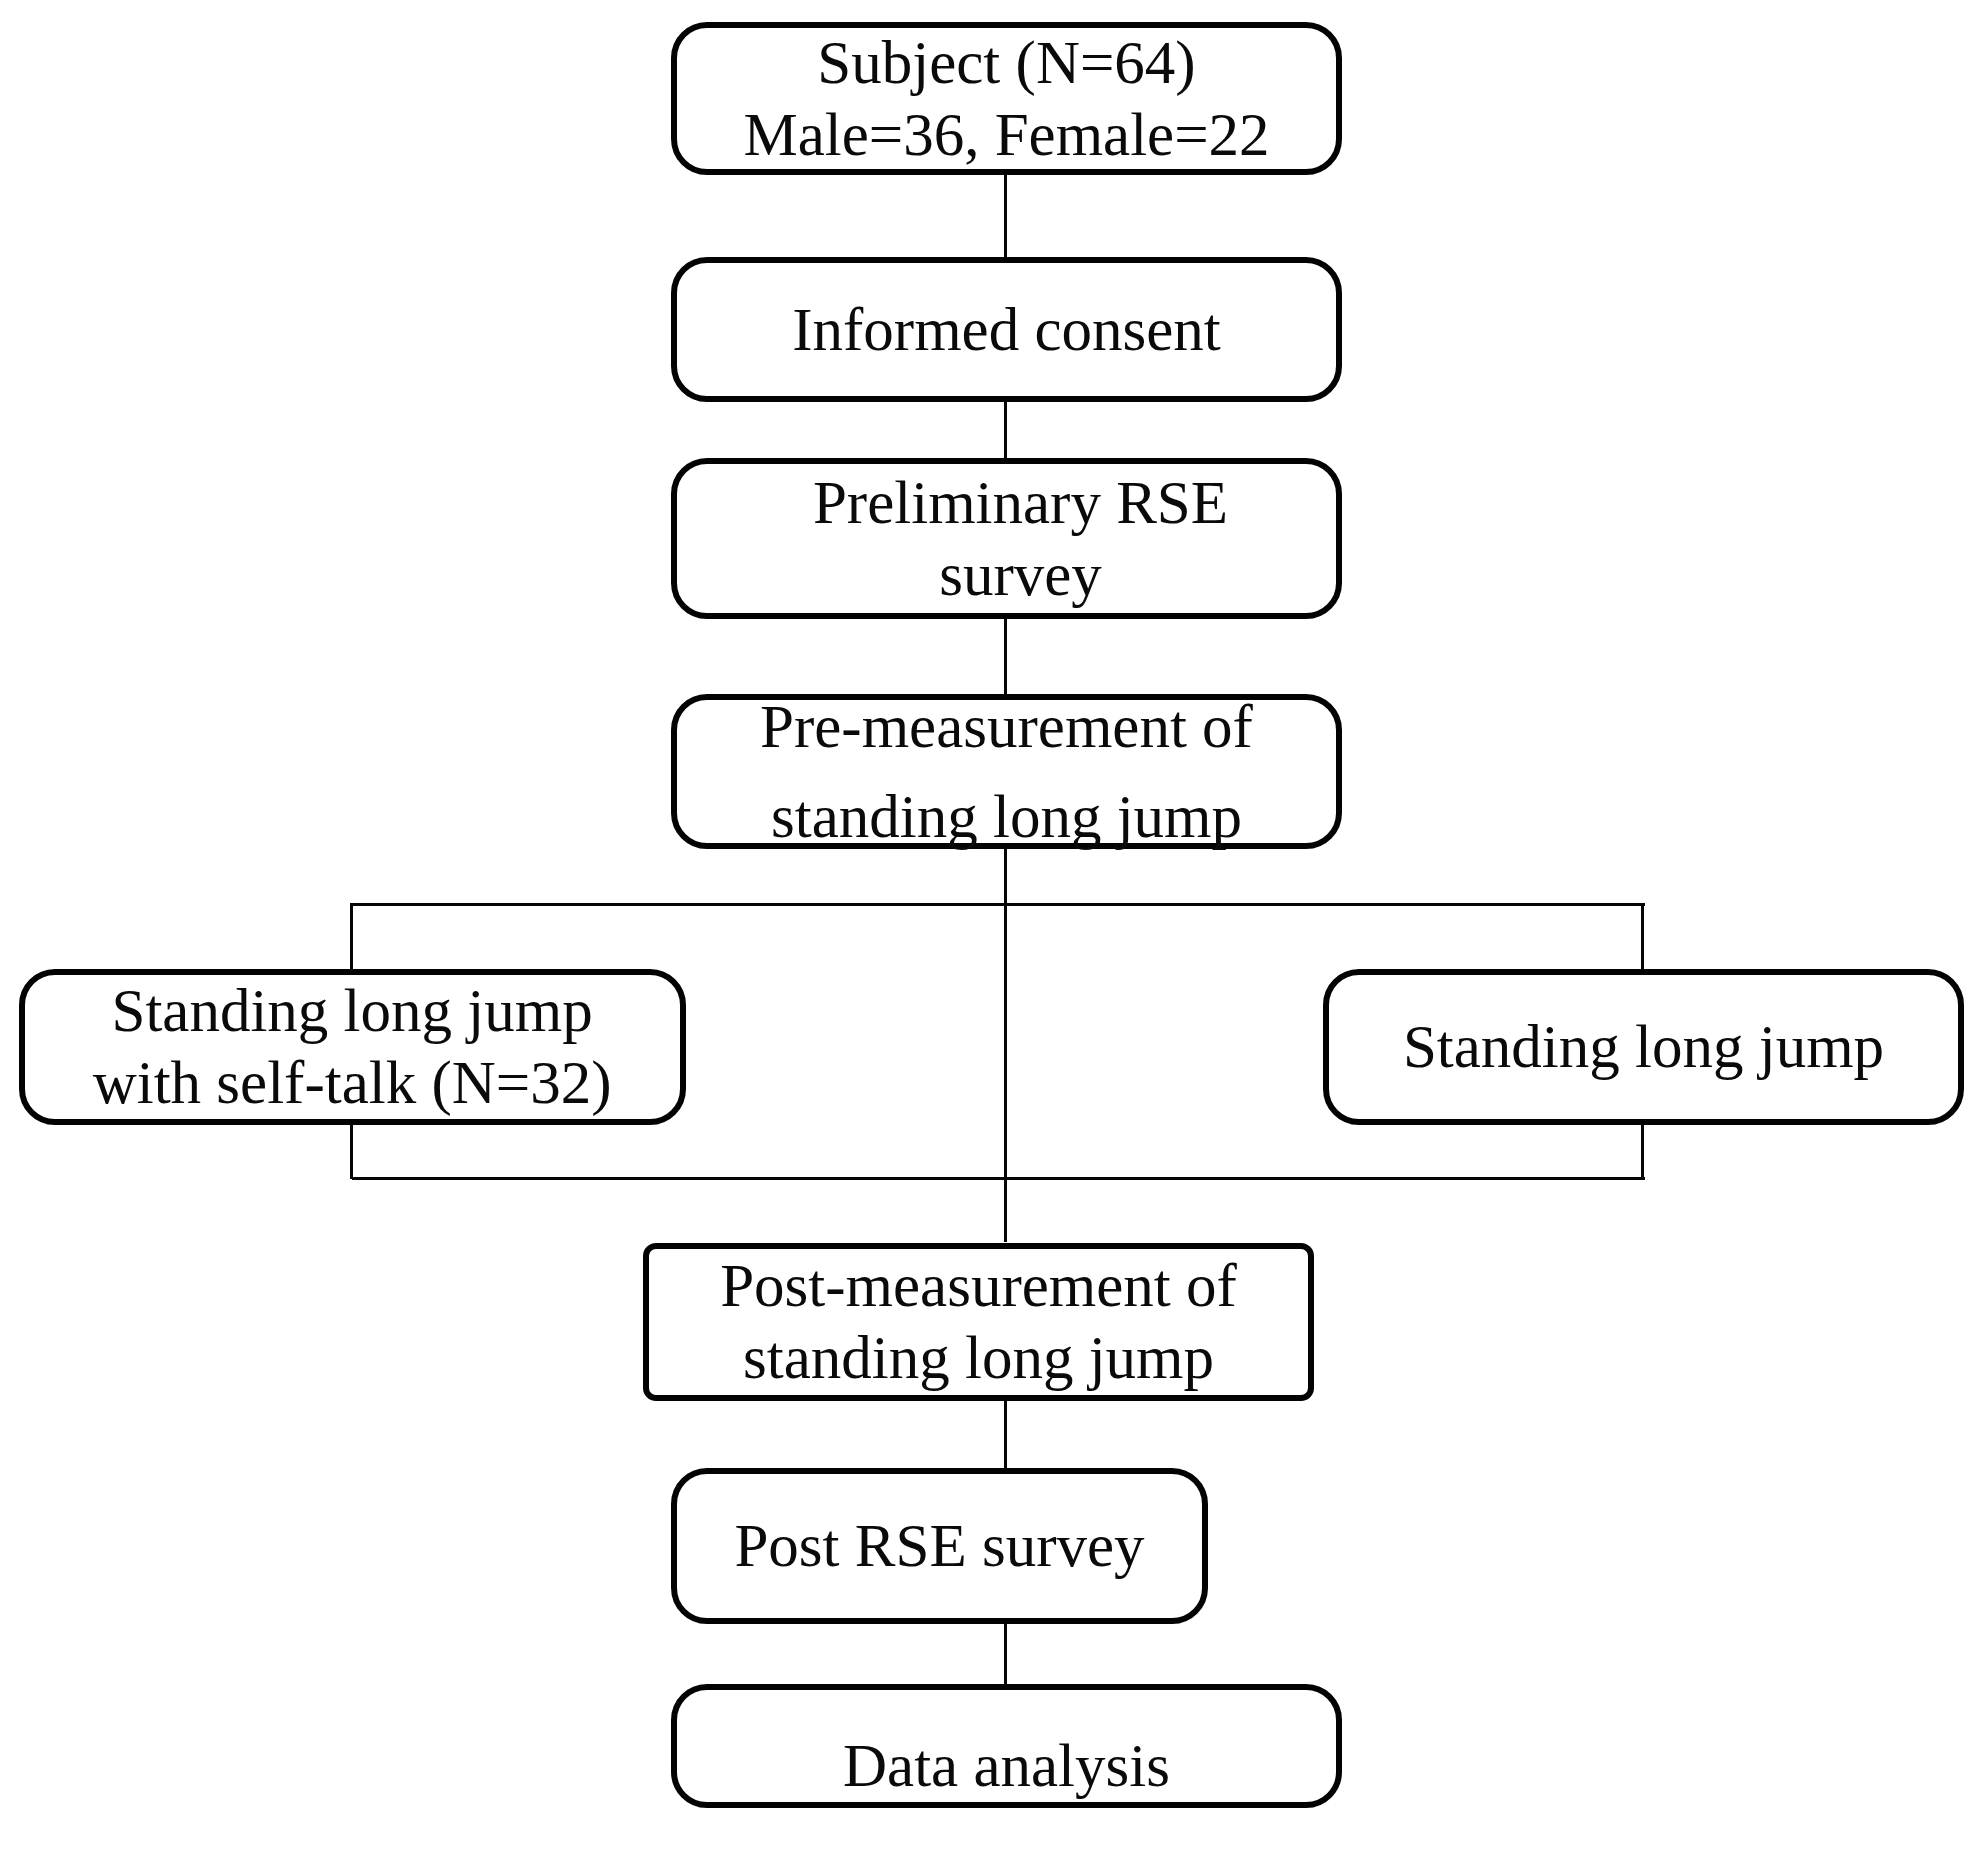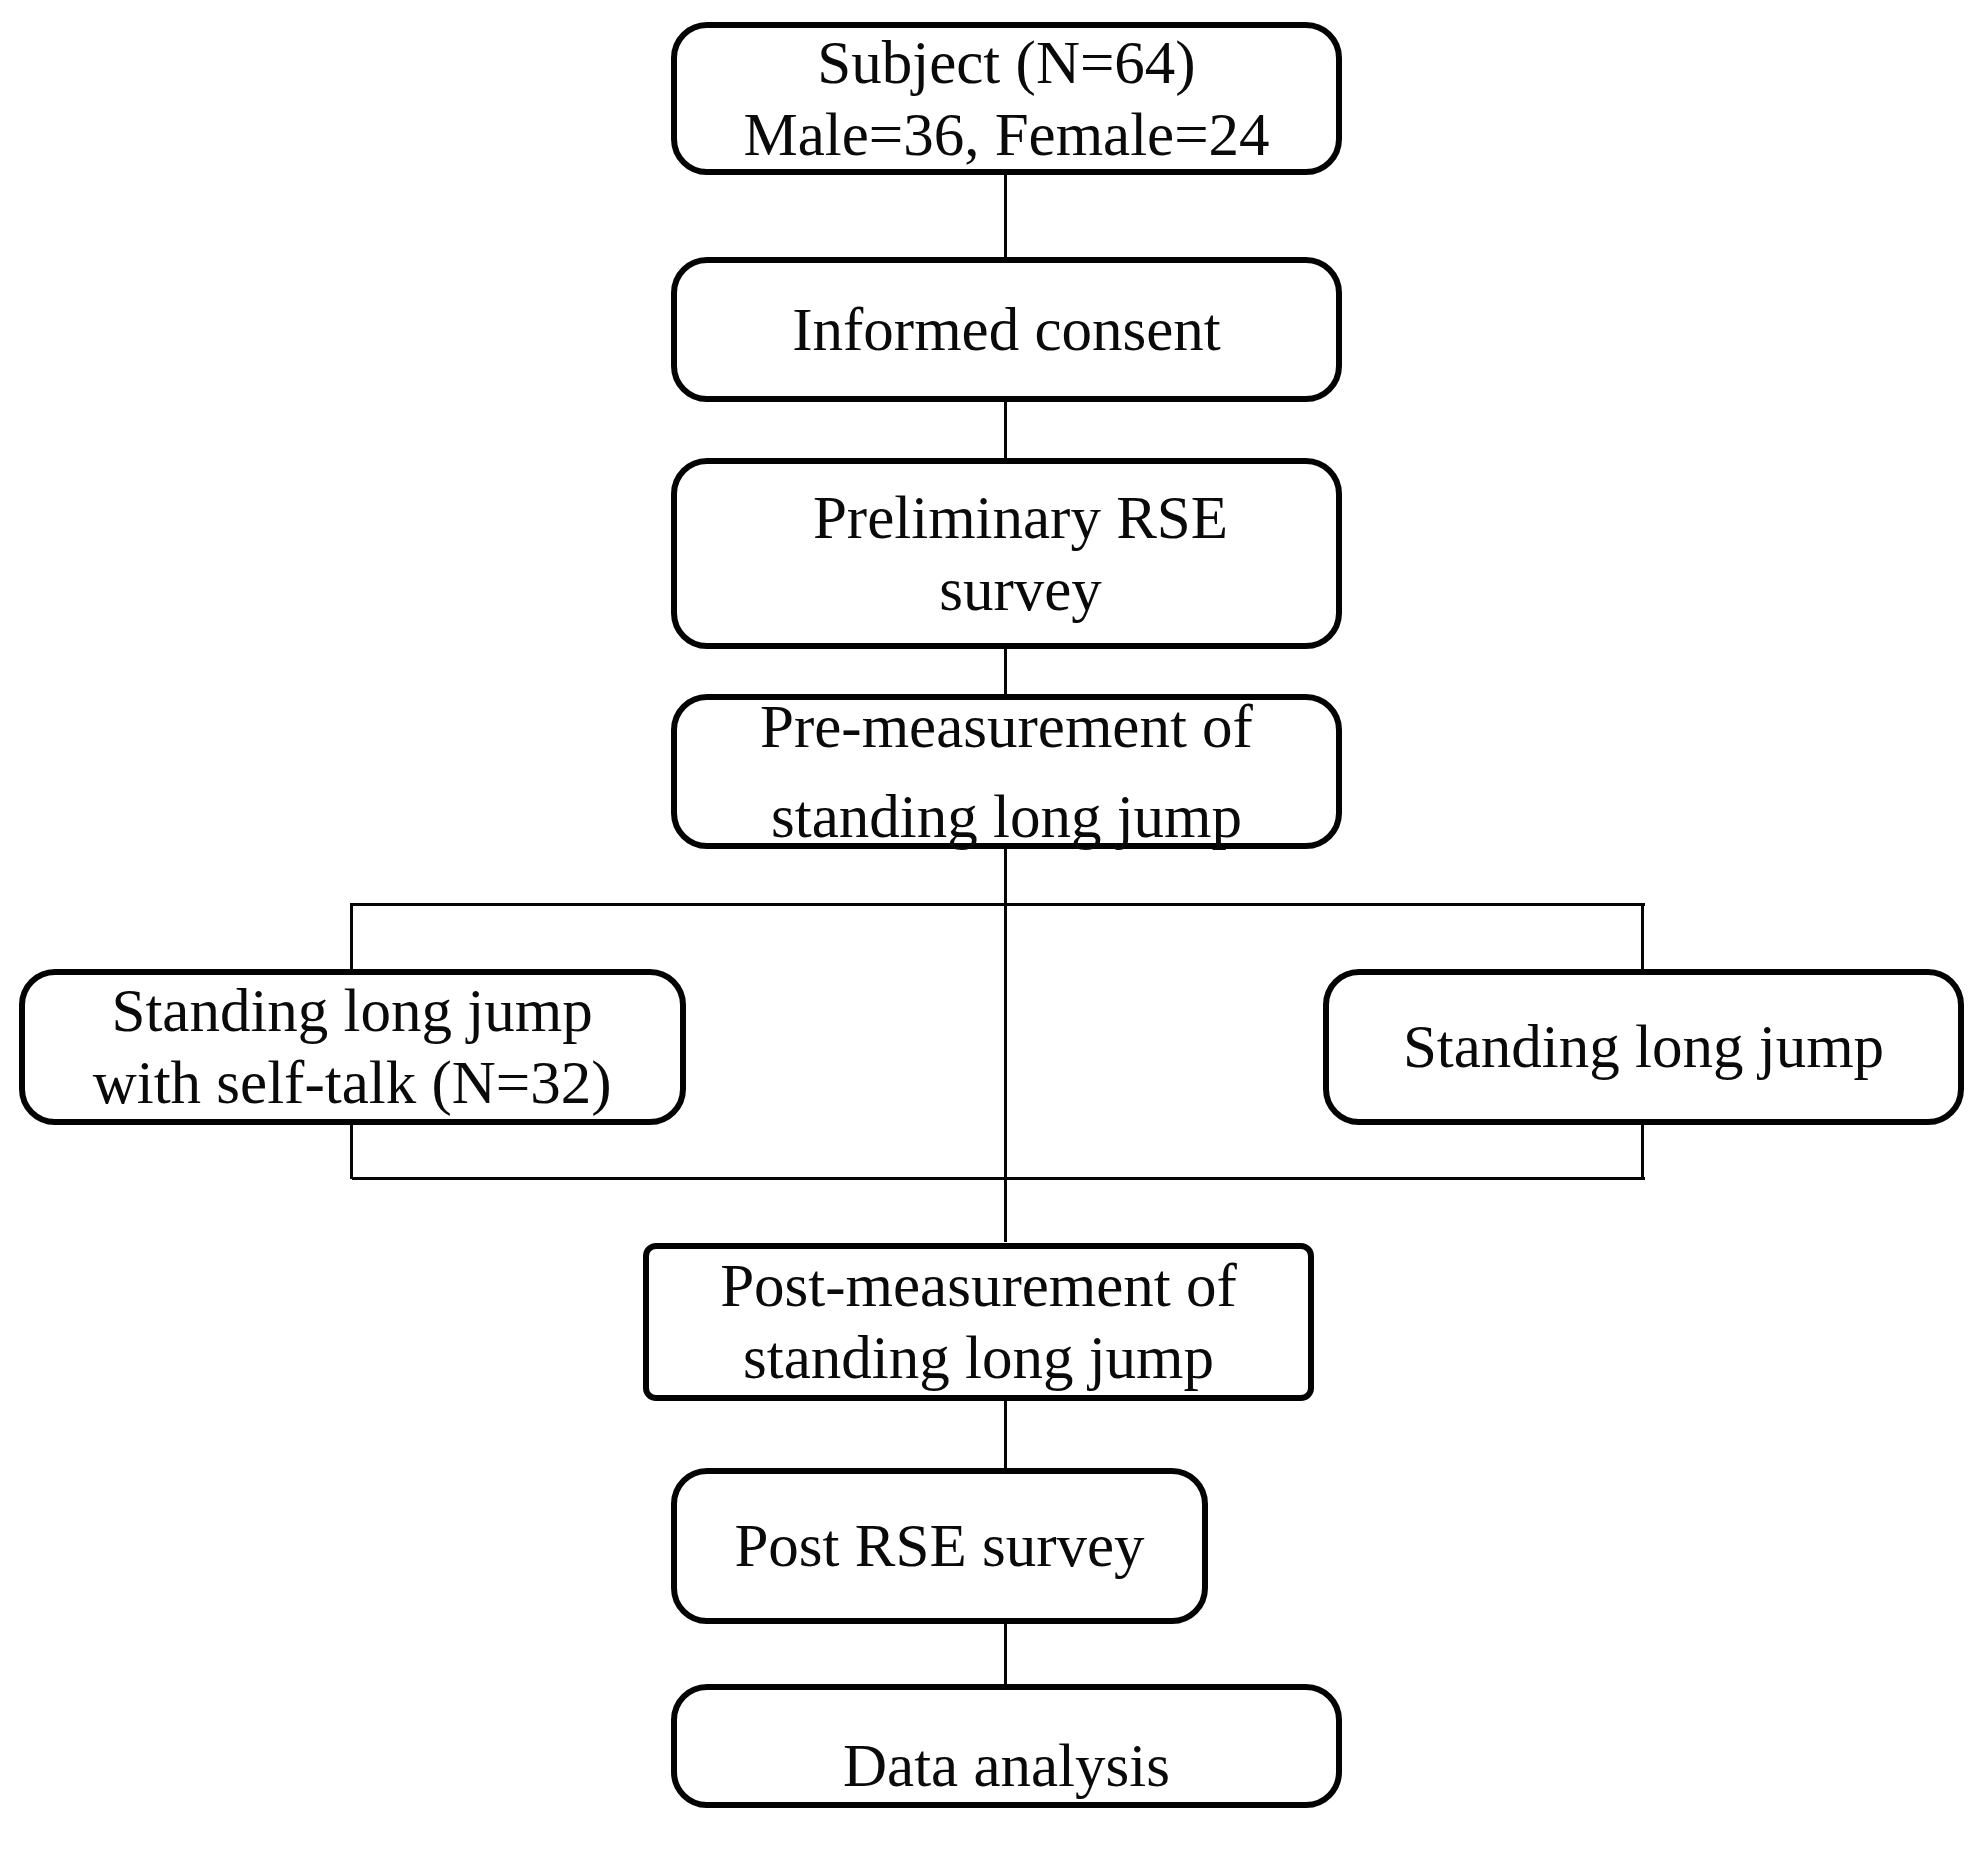--- a/index.html
+++ b/index.html
@@ -38,21 +38,21 @@
   }
   .hline {
     position: absolute;
     height: 3px;
     background: #050505;
   }
 
   
   #n-subject   { left: 671px;  top: 22.4px;   width: 671px; height: 153px; }
   #n-informed  { left: 671px;  top: 257px;  width: 671px; height: 145px; }
-  #n-prelim    { left: 671px;  top: 458px;  width: 671px; height: 191px; padding-left: 28px; }
+  #n-prelim    { left: 671px;  top: 458px;  width: 671px; height: 161px; padding-left: 28px; }
   #n-premeas   { left: 671px;  top: 694px;  width: 671px; height: 155px; gap: 18px; }
   #n-postmeas  { left: 643px;  top: 1243px; width: 671px; height: 158px; border-radius: 13px; }
   #n-postrse   { left: 671px;  top: 1468px; width: 537px; height: 156px; }
   #n-data      { left: 671px;  top: 1684px; width: 671px; height: 124px; justify-content: flex-end; }
 
   
   #n-left      { left: 18.6px;   top: 969px; width: 667px; height: 156px; }
   #n-right     { left: 1323px; top: 969px; width: 641px; height: 156px; }
 
   
@@ -85,21 +85,21 @@
 
   <div class="hline" id="bt"></div>
   <div class="hline" id="bb"></div>
   <div class="vline" id="lv1"></div>
   <div class="vline" id="lv2"></div>
   <div class="vline" id="rv1"></div>
   <div class="vline" id="rv2"></div>
 
   <div class="node" id="n-subject">
     <div>Subject (N=64)</div>
-    <div>Male=36, Female=24</div>
+    <div>Male=36, Female=22</div>
   </div>
 
   <div class="node" id="n-informed">
     <div>Informed consent</div>
   </div>
 
   <div class="node" id="n-prelim">
     <div>Preliminary RSE</div>
     <div>survey</div>
   </div>

